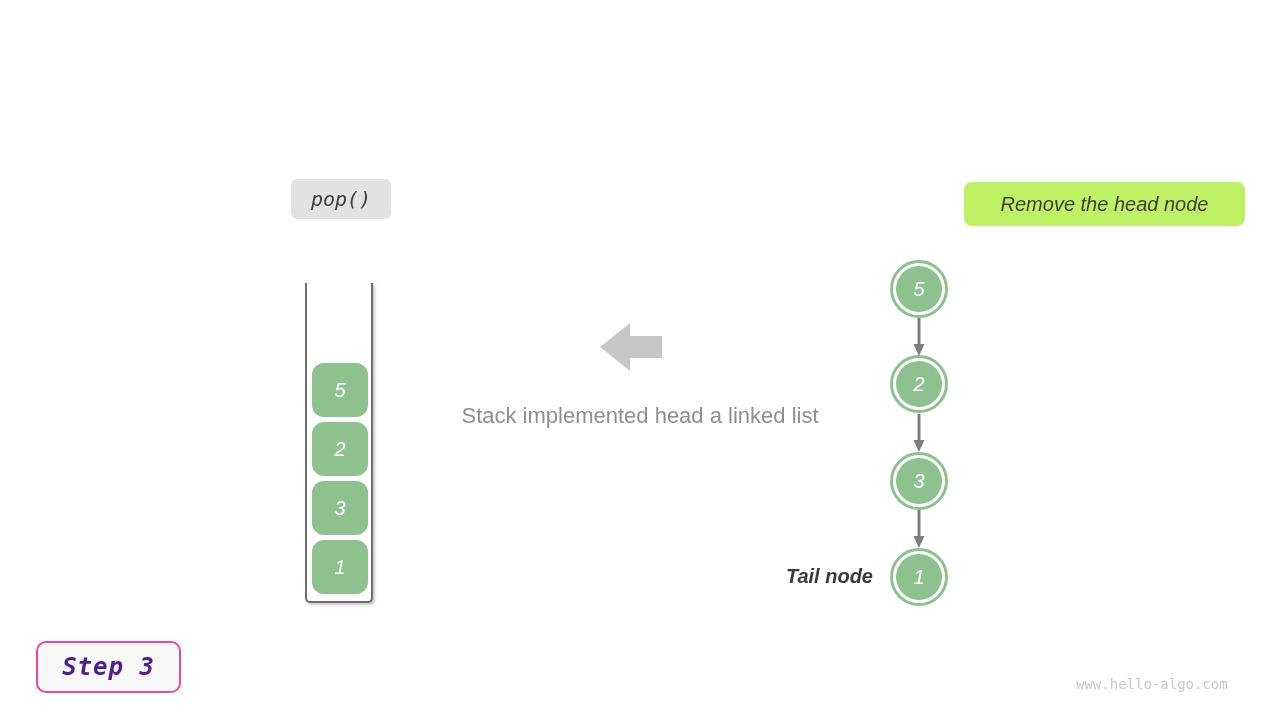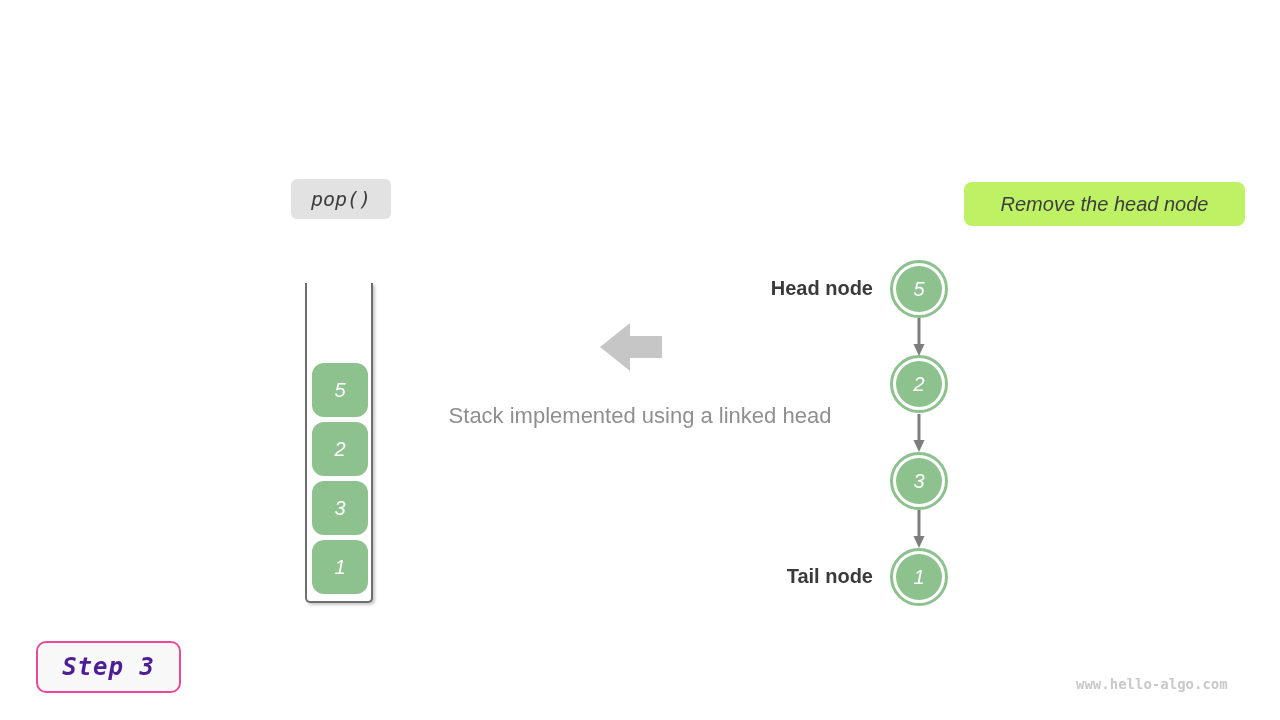--- a/index.html
+++ b/index.html
@@ -71,36 +71,36 @@
   .ll-arrow { position: absolute; left: 912px; width: 14px; height: 38px; }
   .ll-arrow.a0 { top: 318px; }
   .ll-arrow.a1 { top: 414px; }
   .ll-arrow.a2 { top: 510px; }
 
   .node-label {
     position: absolute; width: 175px; left: 698px;
     text-align: right; font-size: 20px; font-weight: bold; color: #3a3a3a;
   }
   .node-label.head { top: 277px; }
-  .node-label.tail { top: 565px; }
+  .node-label.tail { top: 565px; font-style: italic; }
 
   
   .step-box {
     position: absolute; left: 36px; top: 641px; width: 145px; height: 52px;
     background: #f8f8f8; border: 2px solid #ec4899; border-radius: 10px;
     font-family: "DejaVu Sans Mono", "Liberation Mono", monospace;
     font-weight: bold; font-size: 24px; color: #4c1d95; letter-spacing: 1px;
     box-sizing: border-box;
   }
 
   
   .watermark {
     position: absolute; left: 1076px; top: 676px;
     font-family: "DejaVu Sans Mono", "Liberation Mono", monospace;
-    font-size: 14px; color: #c9c9c9; font-weight: bold;
+    font-size: 14px; color: #c9c9c9;
   }
 </style>
 </head>
 <body>
 
 <div class="canvas">
 
   <div class="op-label flex-center">pop()</div>
 
   <div class="desc-label flex-center">Remove the head node</div>
@@ -108,23 +108,22 @@
   <div class="stack-container"></div>
   <div class="stack-item s0 flex-center">5</div>
   <div class="stack-item s1 flex-center">2</div>
   <div class="stack-item s2 flex-center">3</div>
   <div class="stack-item s3 flex-center">1</div>
 
   <svg class="block-arrow" viewBox="0 0 62 48">
     <polygon points="0,24 30,0 30,13 62,13 62,35 30,35 30,48" fill="#c6c6c6"></polygon>
   </svg>
 
-  <div class="caption">Stack implemented using a linked head</div>
+  <div class="caption">Stack implemented head a linked list</div>
 
-  <div class="node-label head">Head node</div>
   <div class="node-label tail">Tail node</div>
 
   <div class="ll-node n0 flex-center">
     <div class="ll-node-inner flex-center">5</div>
   </div>
   <div class="ll-node n1 flex-center">
     <div class="ll-node-inner flex-center">2</div>
   </div>
   <div class="ll-node n2 flex-center">
     <div class="ll-node-inner flex-center">3</div>

